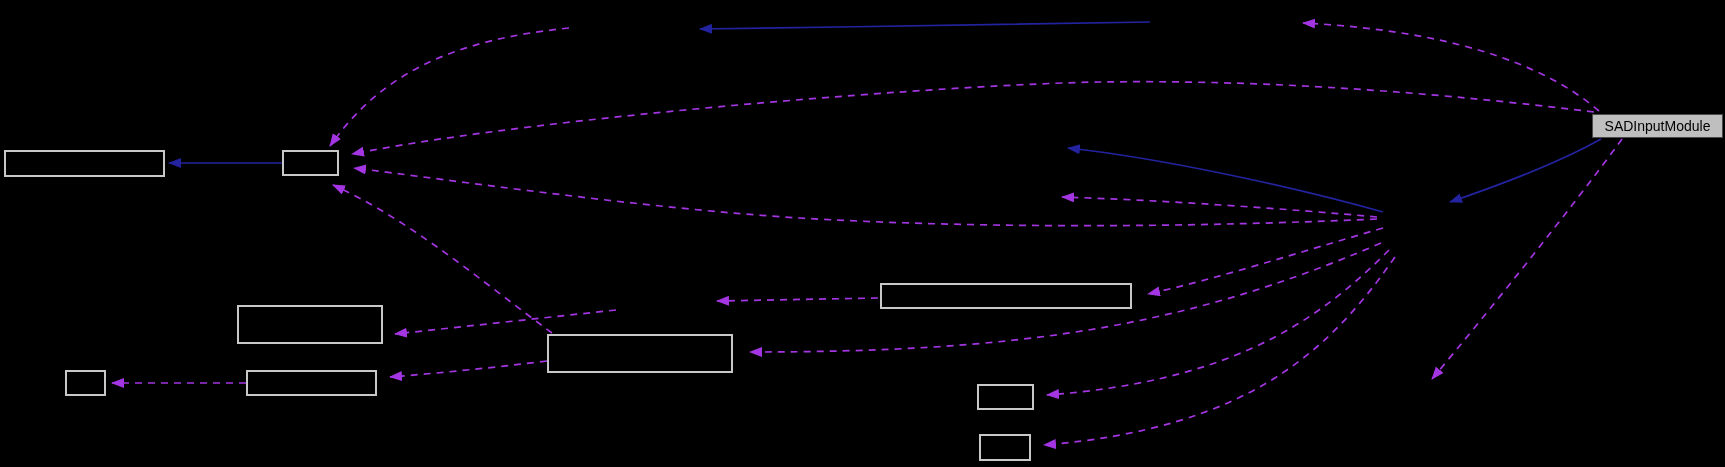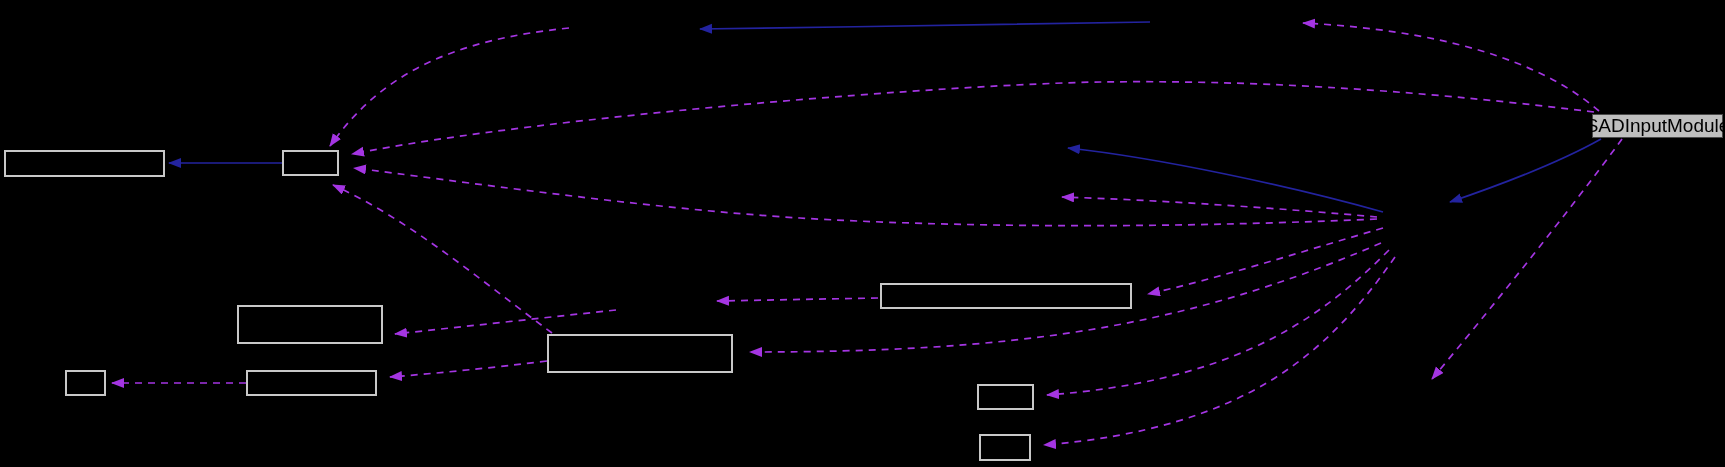--- a/index.html
+++ b/index.html
@@ -13,21 +13,21 @@
   .node{
     position:absolute;
     box-sizing:border-box;
     background:#000;
     border:2px solid #c8c8c8;
   }
   .node.label-node{
     background:#bfbfbf;
     border:1px solid #4a4a4a;
     color:#000;
-    font-size:19px;
+    font-size:14px;
     display:flex;
     align-items:center;
     justify-content:center;
     white-space:nowrap;
   }
   #edges{
     position:absolute;
     left:0;top:0;
     pointer-events:none;
   }

